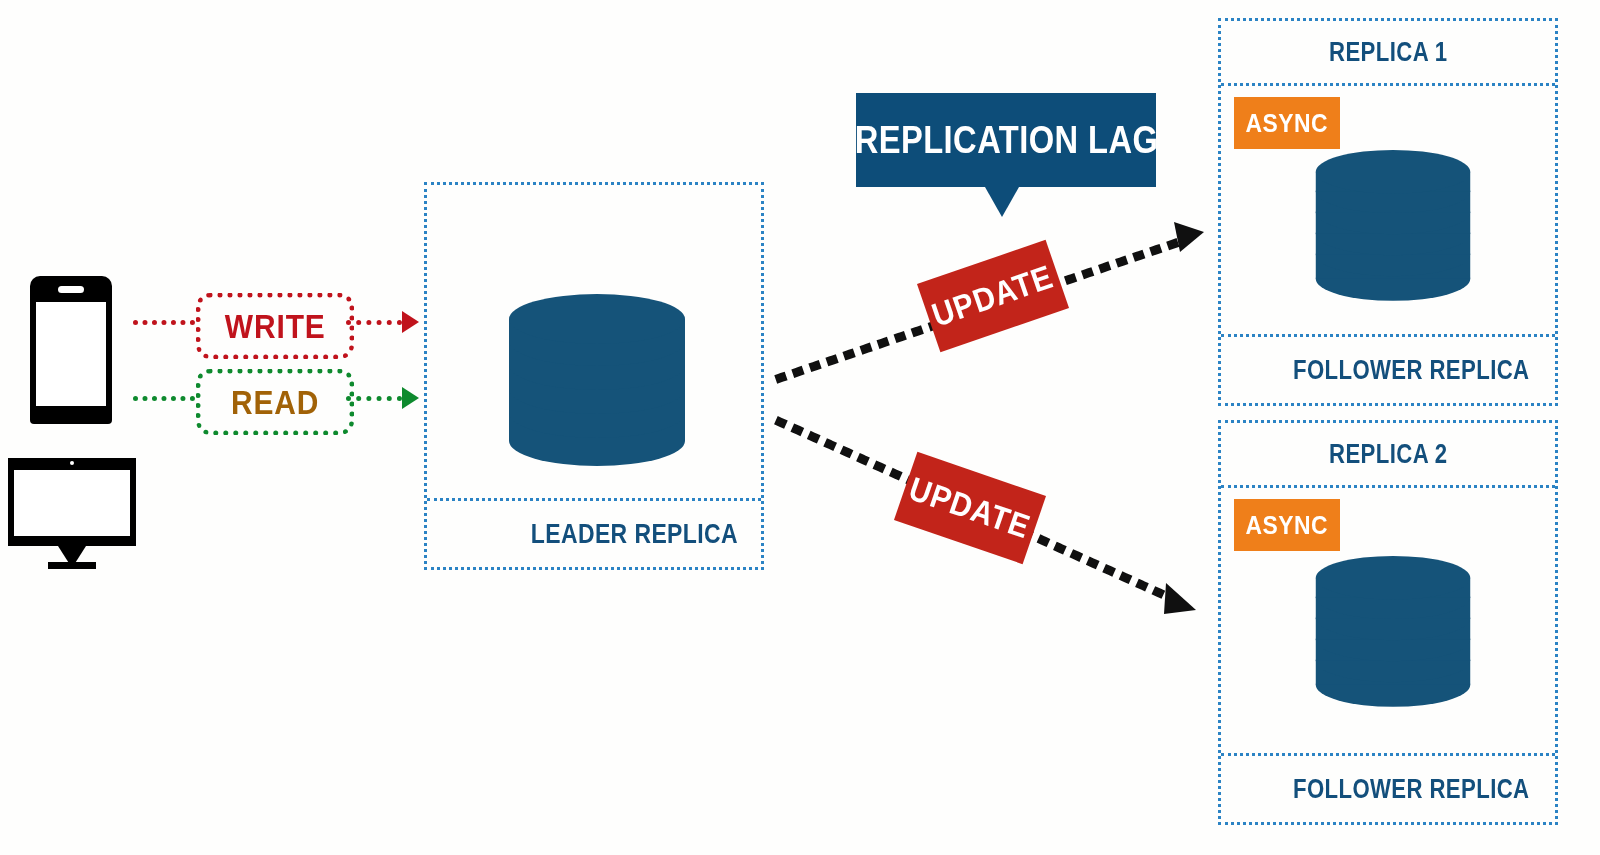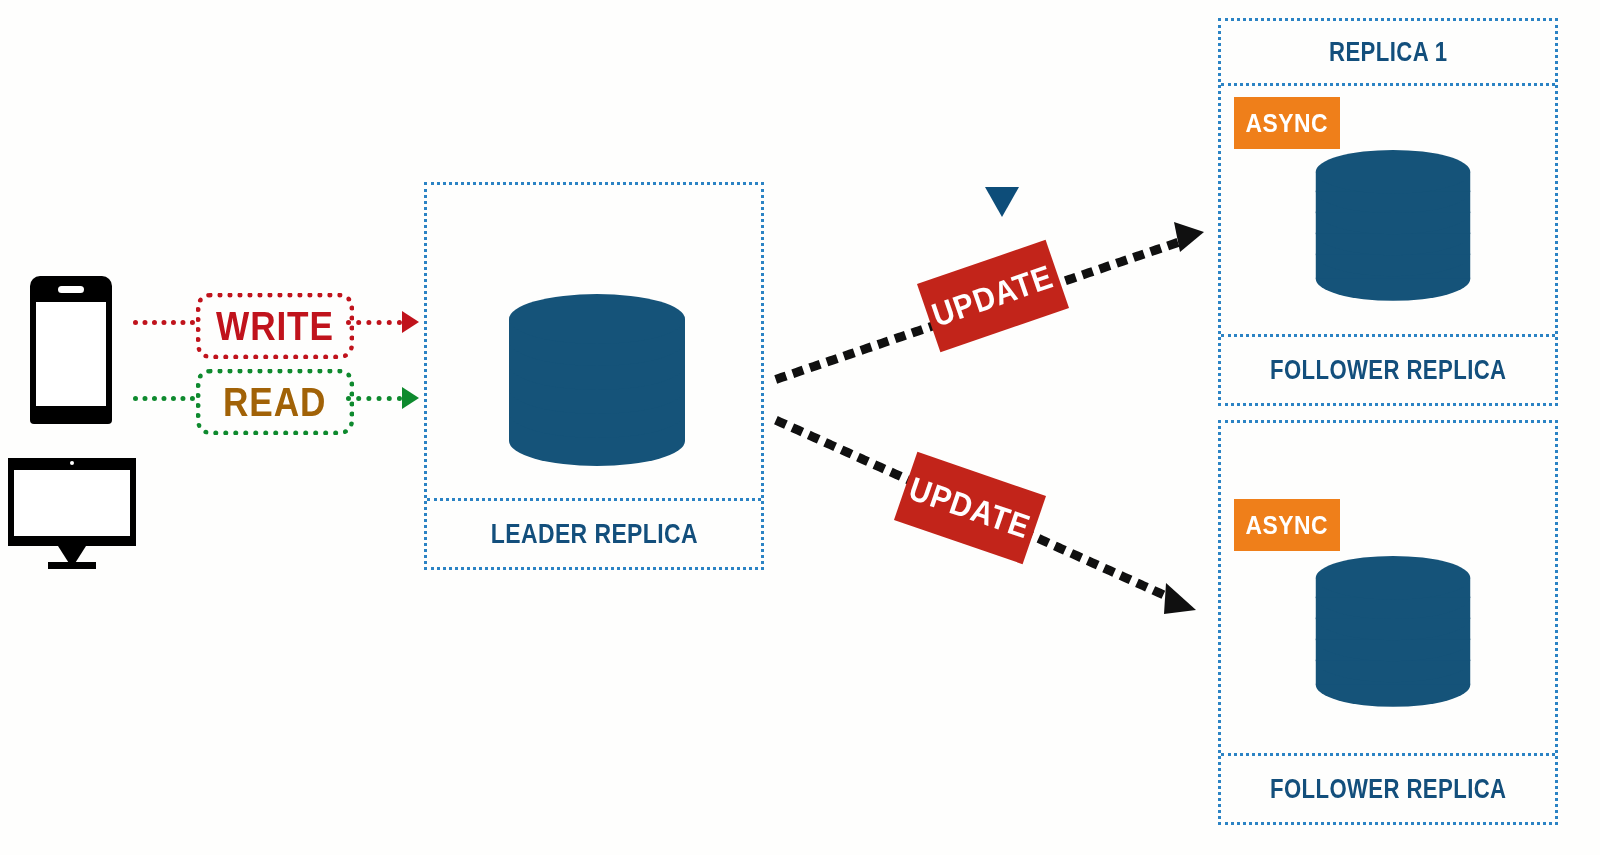--- a/index.html
+++ b/index.html
@@ -100,21 +100,21 @@
 
   
   .op-pill {
     display: flex;
     align-items: center;
     justify-content: center;
     border-radius: 14px;
     border-style: dotted;
     border-width: 5px;
     font-weight: 700;
-    font-size: 40px;
+    font-size: 34px;
     letter-spacing: 1px;
     font-family: "Liberation Sans Narrow", "Liberation Sans", sans-serif;
   }
   .op-pill span { transform: scaleX(0.88); display:block; }
   #write-pill {
     left: 196px; top: 293px;
     width: 148px; height: 56px;
     border-color: #C0131C;
     color: #C0131C;
   }
@@ -151,21 +151,21 @@
     box-sizing: border-box;
   }
   .panel-head, .panel-foot {
     position: absolute;
     left: 0; right: 0;
     display: flex;
     align-items: center;
     justify-content: center;
   }
   .panel-head { border-bottom: 3px dotted #2B83C4; }
-  .panel-foot { border-top: 3px dotted #2B83C4; }
+  .panel-foot { border-top: 3px dotted #2B83C4; justify-content: flex-end; }
 
   
   #database-panel {
     left: 424px; top: 182px;
     width: 340px; height: 388px;
   }
   #database-panel .panel-head { top: 0; height: 62px; }
   #database-panel .panel-foot { bottom: 0; height: 66px; }
   #database-title { font-size: 28px; }
   #leader-replica-label { font-size: 28px; }
@@ -324,20 +324,23 @@
 
   <svg class="abs" id="replication-arrows">
 
     <line x1="780" y1="378" x2="1185" y2="240" stroke="#101010" stroke-width="9" stroke-dasharray="2 16" stroke-linecap="square"></line>
     <polygon points="1204,232 1174,222 1180,252" fill="#101010"></polygon>
 
     <line x1="780" y1="422" x2="1175" y2="600" stroke="#101010" stroke-width="9" stroke-dasharray="2 16" stroke-linecap="square"></line>
     <polygon points="1196,610 1166,583 1164,614" fill="#101010"></polygon>
   </svg>
 
+  <div class="abs" id="replication-lag-bubble">
+    <div id="replication-lag-text">REPLICATION LAG</div>
+  </div>
   <div class="abs" id="replication-lag-tail"></div>
 
   <div class="abs update-badge" id="update-badge-1">
     <span>UPDATE</span>
   </div>
   <div class="abs update-badge" id="update-badge-2">
     <span>UPDATE</span>
   </div>
 
   <div class="abs panel replica-panel" id="replica1-panel">
@@ -364,20 +367,23 @@
         <ellipse cx="98" cy="26" rx="88" ry="25"></ellipse>
       </g>
     </svg>
 
     <div class="panel-foot">
       <div class="label-blue replica-foot-label">FOLLOWER REPLICA</div>
     </div>
   </div>
 
   <div class="abs panel replica-panel" id="replica2-panel">
+    <div class="panel-head">
+      <div class="label-blue replica-title">REPLICA 2</div>
+    </div>
 
     <div class="async-badge" id="replica2-async">
       <span>ASYNC</span>
     </div>
 
     <svg class="cylinder" style="left:86px; top:132px;" width="172" height="158" viewBox="0 0 196 180">
       <g fill="#155379">
         <ellipse cx="98" cy="148" rx="88" ry="25"></ellipse>
         <rect x="10" y="120" width="176" height="28"></rect>
         <ellipse cx="98" cy="120" rx="88" ry="25"></ellipse>

